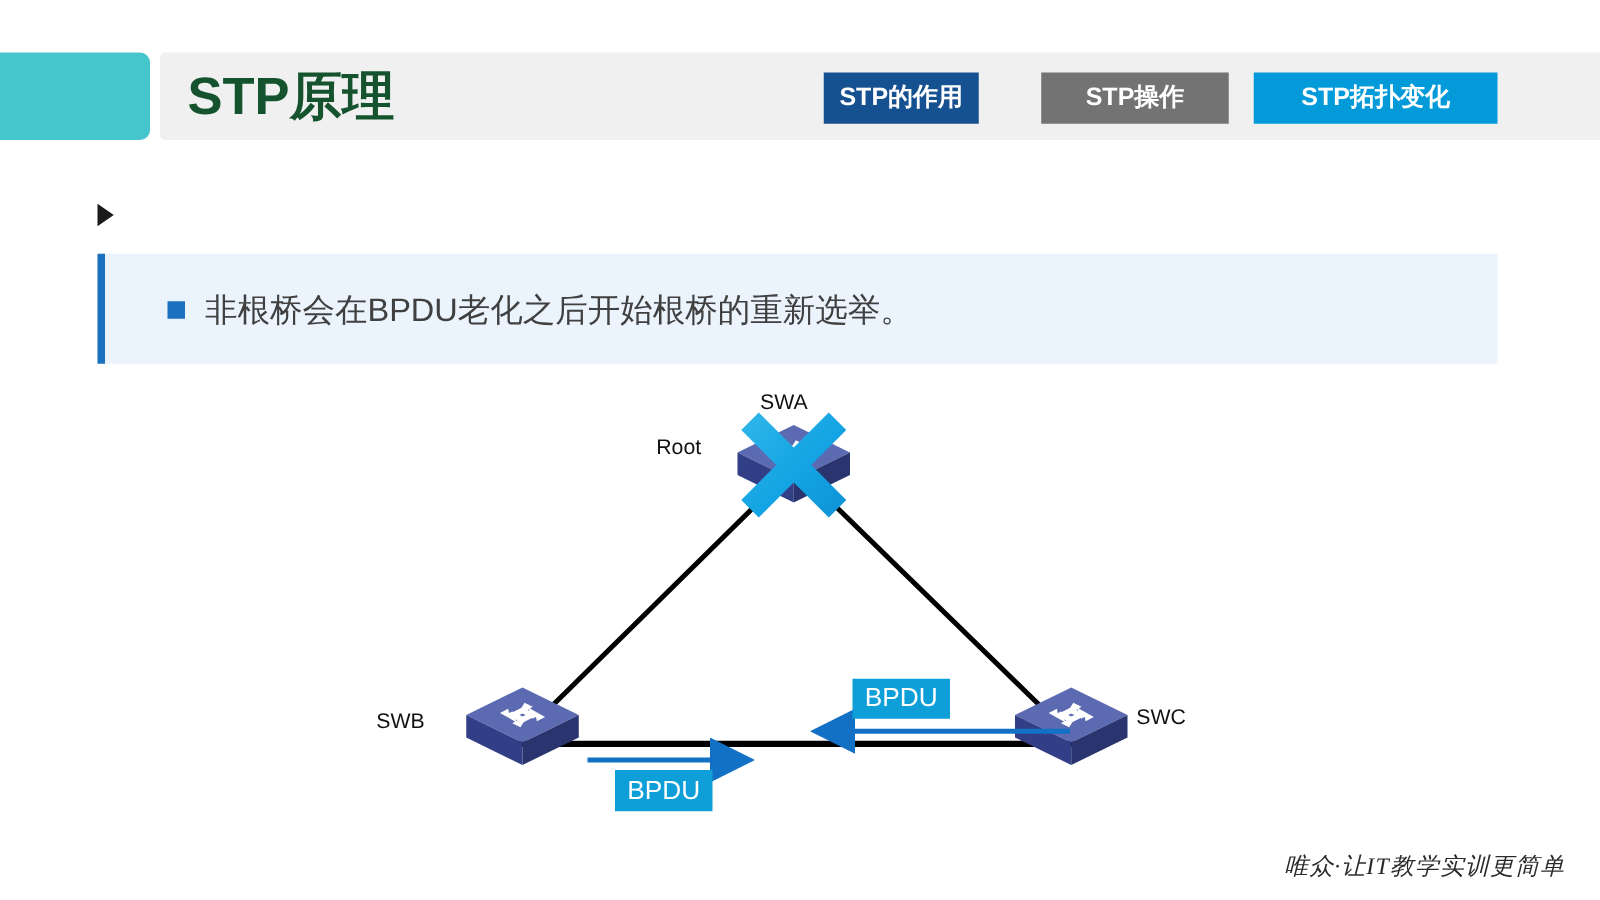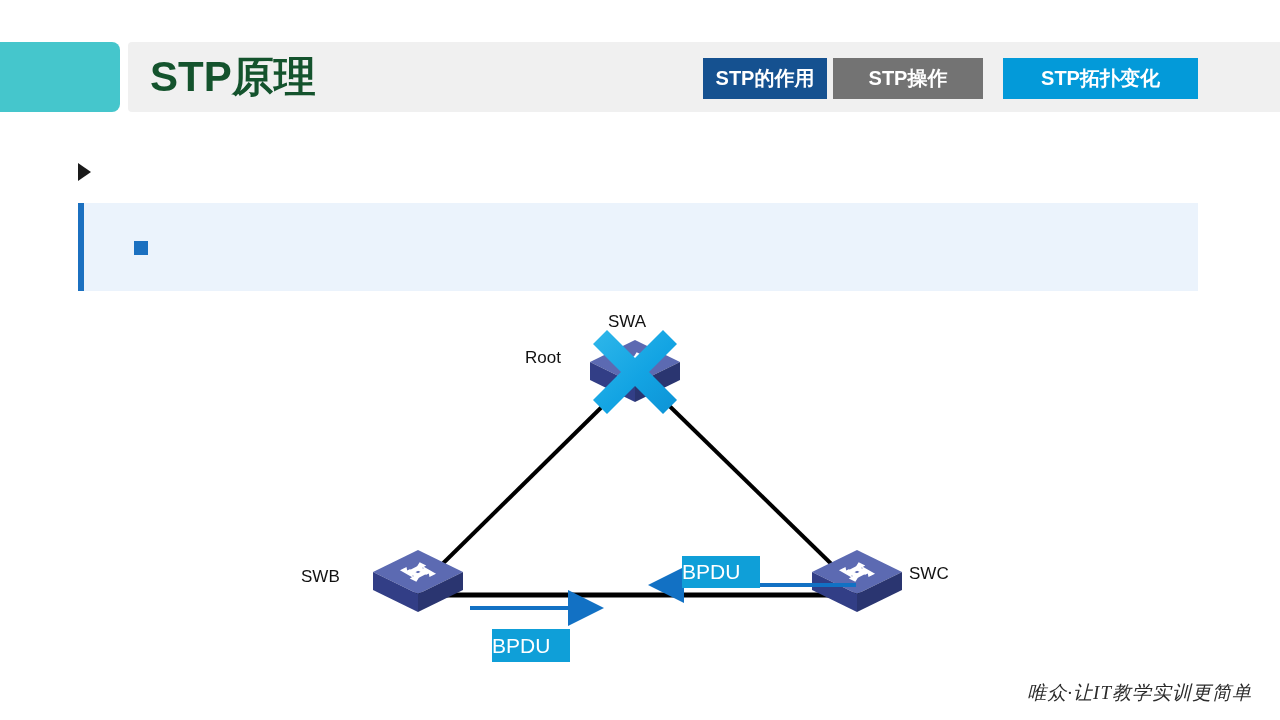--- a/index.html
+++ b/index.html
@@ -52,21 +52,21 @@
     top: 58px;
     height: 41px;
     line-height: 41px;
     color: #ffffff;
     font-size: 20px;
     font-weight: bold;
     text-align: center;
     white-space: nowrap;
     box-sizing: border-box;
   }
-  #nav-badge-0 { left: 659px; width: 124px; background: #155190; margin-left: 44px; }
+  #nav-badge-0 { left: 659px; width: 124px; background: #155190; }
   #nav-badge-1 { left: 833px; width: 150px; background: #737373; }
   #nav-badge-2 { left: 1003px; width: 195px; background: #039ad9; }
 
   
   #section-heading {
     position: absolute;
     left: 78px; top: 152px;
     height: 40px;
     display: flex;
     align-items: center;
@@ -129,24 +129,23 @@
   #label-swa { left: 608px; top: 312px; }
   #label-root { left: 525px; top: 348px; }
   #label-swb { left: 301px; top: 567px; }
   #label-swc { left: 909px; top: 564px; }
 
   .bpdu-chip {
     position: absolute;
     background: #0f9fd8;
     color: #ffffff;
     font-size: 21px;
-    text-align: left;
+    text-align: center;
     white-space: nowrap;
     box-sizing: border-box;
-    margin-top: 13px;
   }
   #bpdu-chip-top  { left: 682px; top: 543px; width: 78px; height: 32px; line-height: 32px; }
   #bpdu-chip-bottom { left: 492px; top: 616px; width: 78px; height: 33px; line-height: 33px; }
 
   
   #footer-slogan {
     position: absolute;
     right: 28px; bottom: 14px;
     font-family: "Liberation Serif", "DejaVu Serif", serif;
     font-style: italic;
@@ -170,20 +169,21 @@
 <div class="nav-badge" id="nav-badge-0">STP的作用</div>
 <div class="nav-badge" id="nav-badge-1">STP操作</div>
 <div class="nav-badge" id="nav-badge-2">STP拓扑变化</div>
 
 <div id="section-heading">
   <div id="section-bullet-triangle"></div>
 </div>
 
 <div id="content-box">
   <div id="content-bullet-square"></div>
+  <div id="content-text">非根桥会在BPDU老化之后开始根桥的重新选举。</div>
 </div>
 
 <div id="diagram">
   <svg id="diagram-svg" width="1280" height="360" viewBox="0 0 1280 360">
     <defs>
       <linearGradient id="xgrad" x1="0" y1="0" x2="1" y2="1">
         <stop offset="0%" stop-color="#2fb7ea"></stop>
         <stop offset="55%" stop-color="#13a4e3"></stop>
         <stop offset="100%" stop-color="#0d93d6"></stop>
       </linearGradient>

